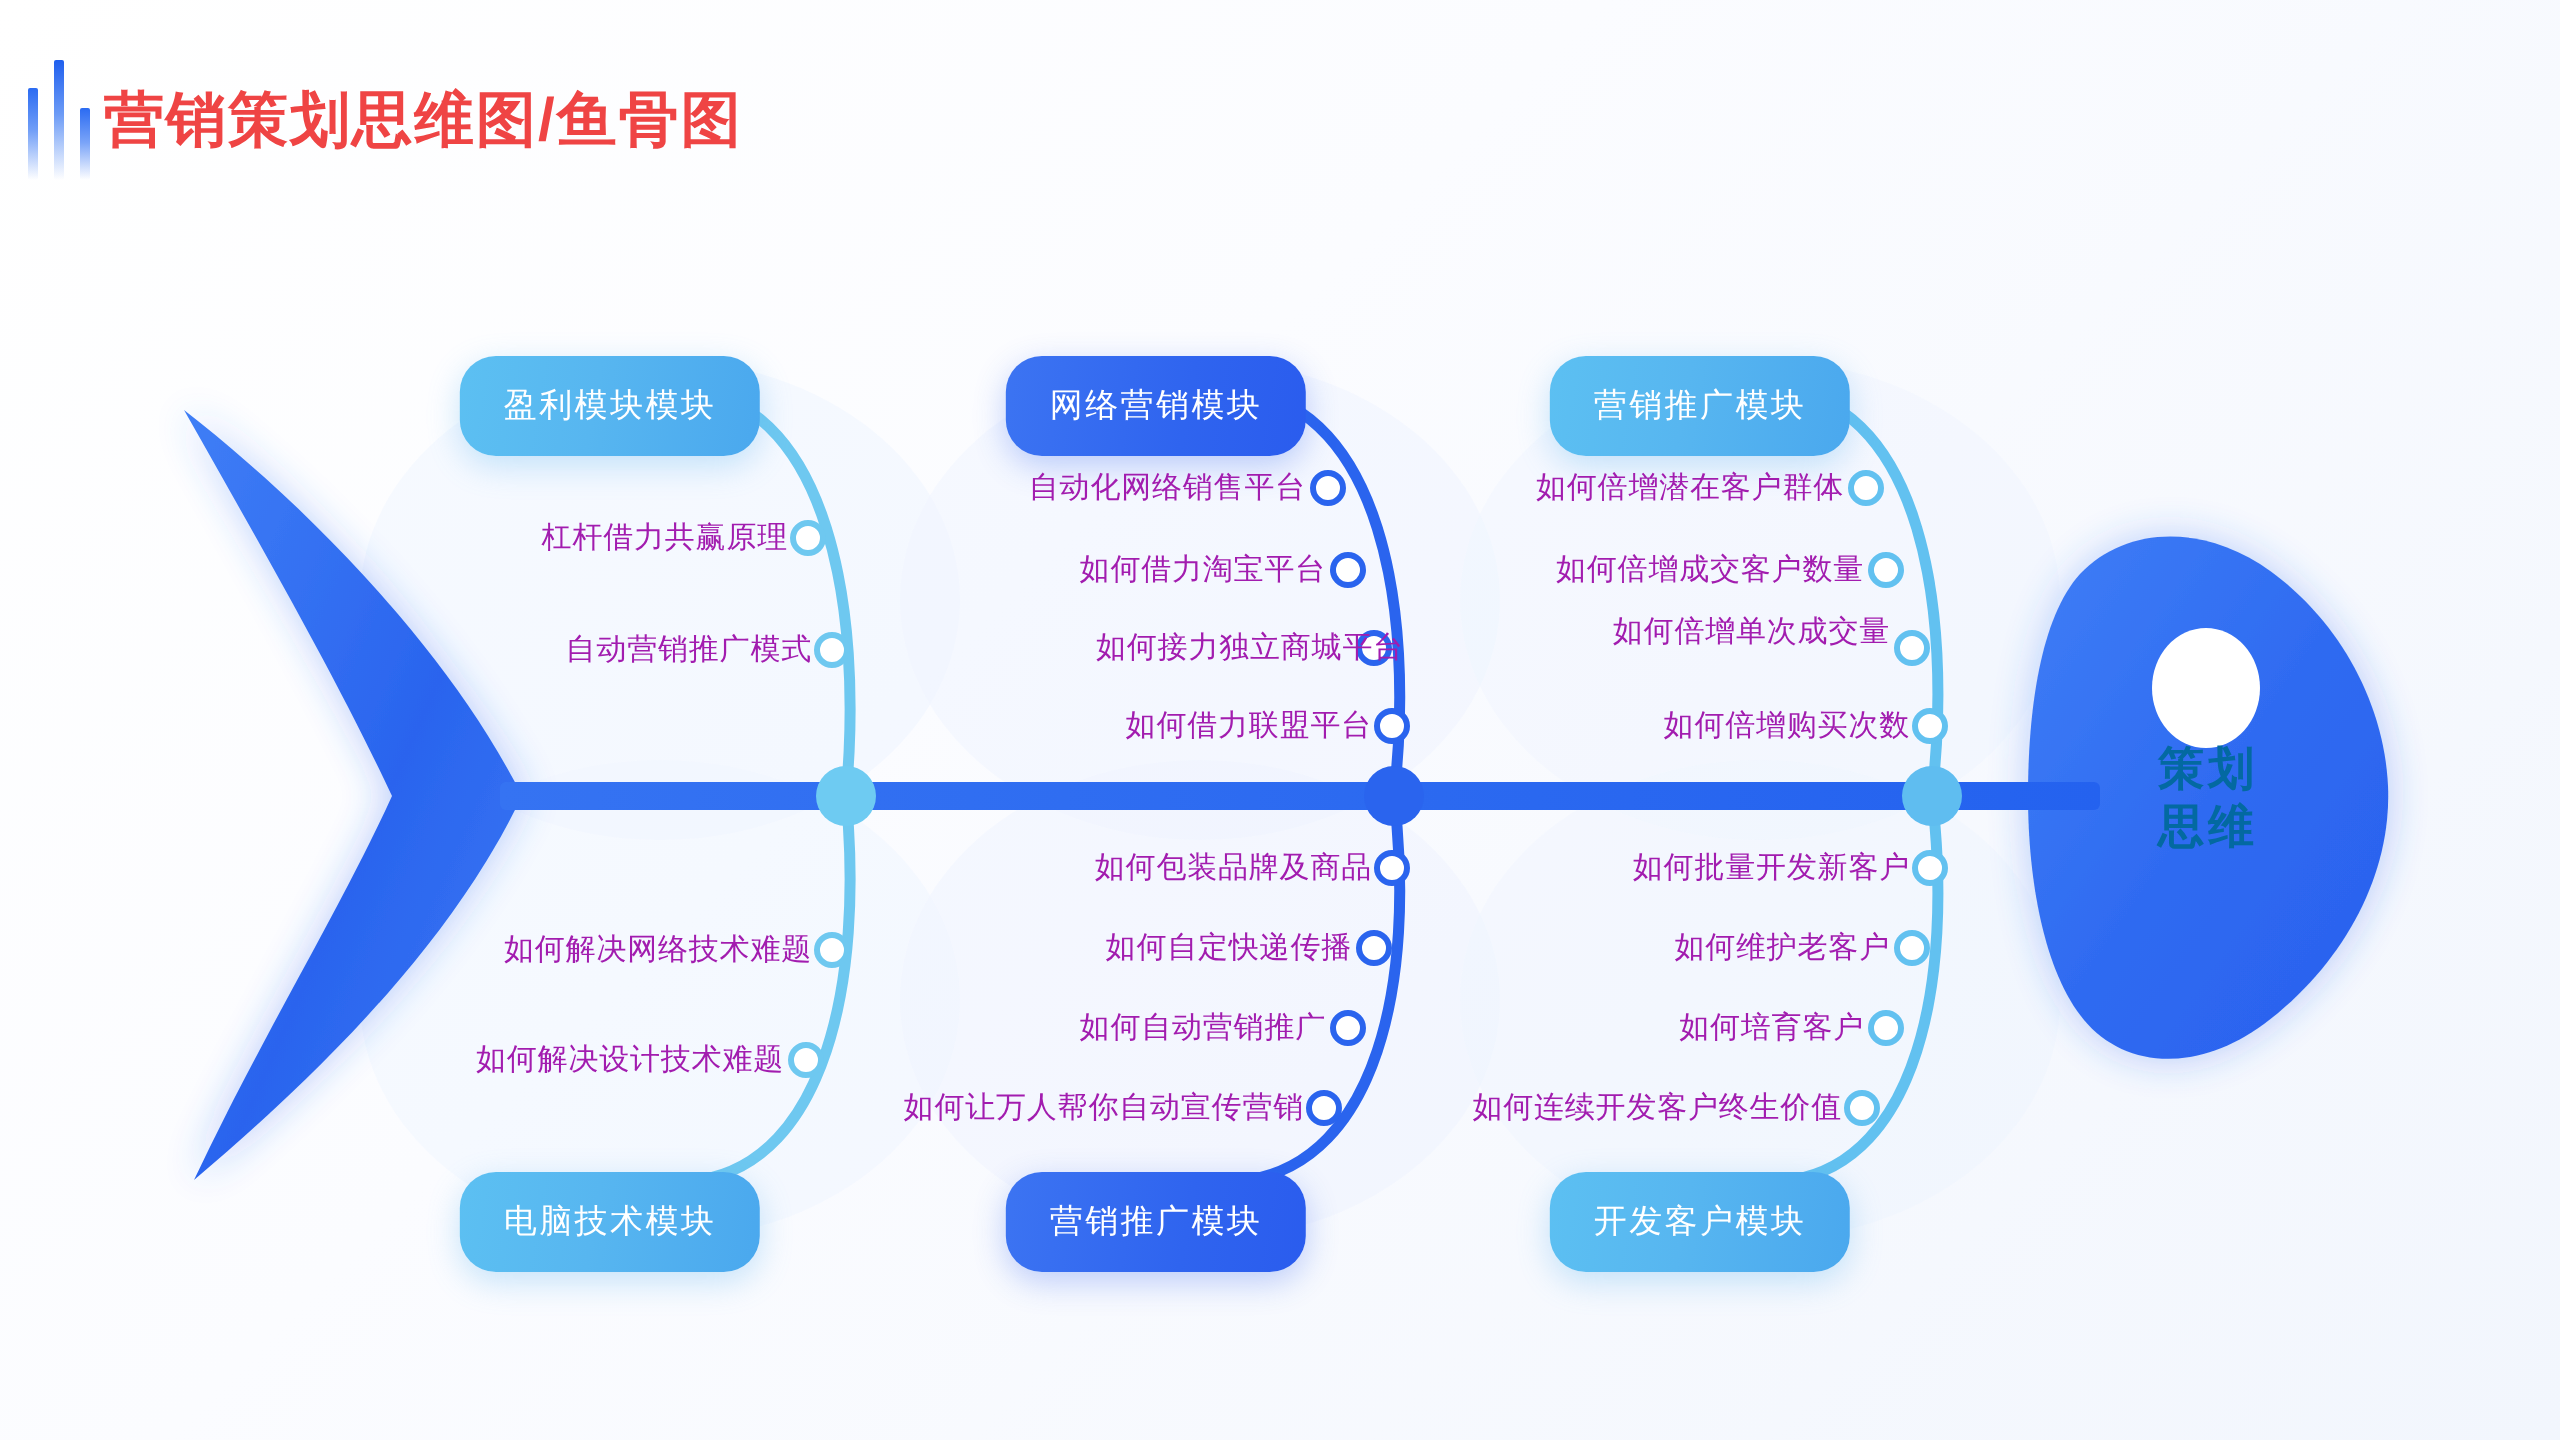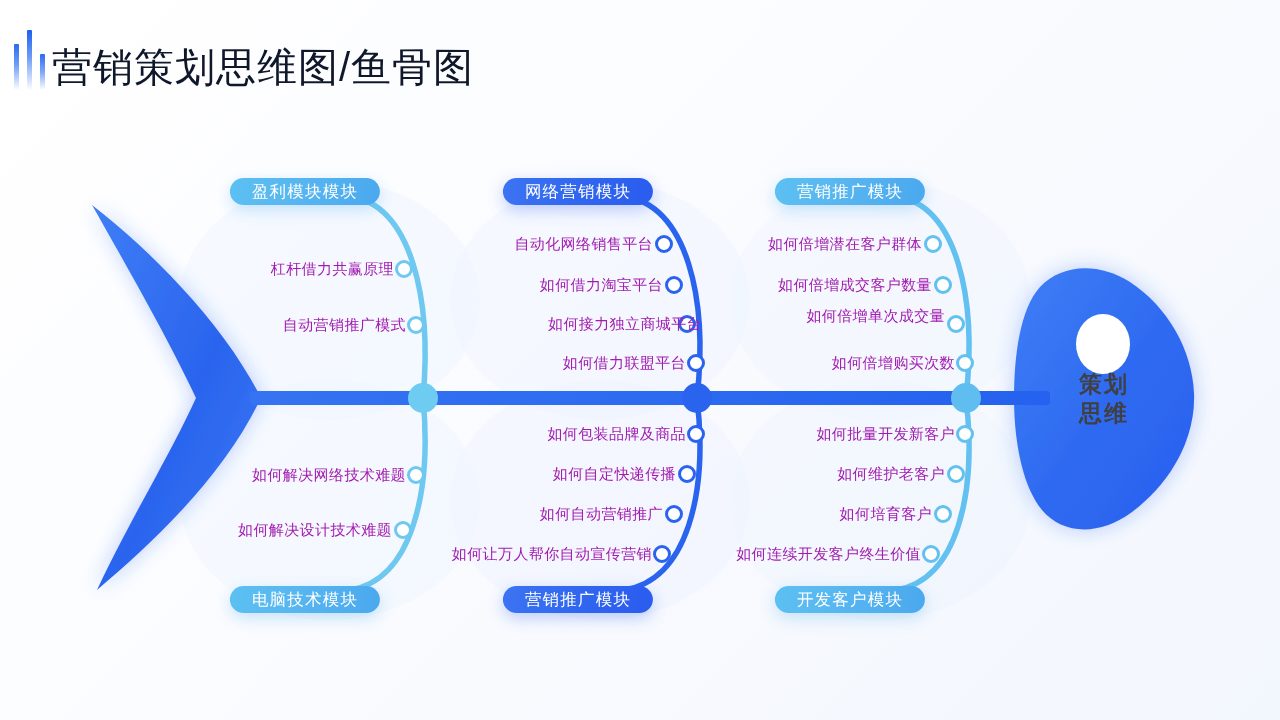--- a/index.html
+++ b/index.html
@@ -41,45 +41,45 @@
     width: 5px;
     border-radius: 1px;
   }
   .tbar.b1 { left: 0px;  height: 46px; background: linear-gradient(to bottom, #2b6bf2 0%, #6f9df7 45%, rgba(230,240,255,0) 100%); }
   .tbar.b2 { left: 13px; height: 60px; background: linear-gradient(to bottom, #1f5fee 0%, #6c9bf6 45%, rgba(230,240,255,0) 100%); }
   .tbar.b3 { left: 26px; height: 36px; background: linear-gradient(to bottom, #2b6bf2 0%, #7aa4f8 48%, rgba(230,240,255,0) 100%); }
   .page-title {
     position: absolute;
     left: 52px;
     top: 40px;
-    font-size: 40px;
+    font-size: 30px;
     letter-spacing: 1px;
-    color: #0f172a;
-    white-space: nowrap;
-    font-weight: 400;
+    color: #ef4444;
+    white-space: nowrap;
+    font-weight: 700;
   }
 
   
   .diagram {
     position: absolute;
     left: 0; top: 0;
     width: 1280px; height: 720px;
   }
   svg.layer {
     position: absolute;
     left: 0; top: 0;
     width: 1280px;
     height: 720px;
     overflow: visible;
   }
 
   
   .pill {
     position: absolute;
-    height: 27px;
+    height: 50px;
     padding: 0 22px;
     display: flex;
     align-items: center;
     justify-content: center;
     border-radius: 18px;
     color: #ffffff;
     font-size: 16.5px;
     letter-spacing: 1.2px;
     white-space: nowrap;
     transform: translateX(-50%);
@@ -104,21 +104,21 @@
   }
   .item.right-align { text-align: right; transform: translate(-100%, -50%); }
 
   
   .head-label {
     position: absolute;
     left: 1104px;
     top: 399px;
     transform: translate(-50%, -50%);
     text-align: right;
-    color: #404040;
+    color: #0369a1;
     font-family: "Liberation Serif", "DejaVu Serif", serif;
     font-size: 23px;
     font-weight: 700;
     letter-spacing: 2px;
     line-height: 29px;
     white-space: nowrap;
   }
   .head-label span { display: block; }
 </style>
 </head>

